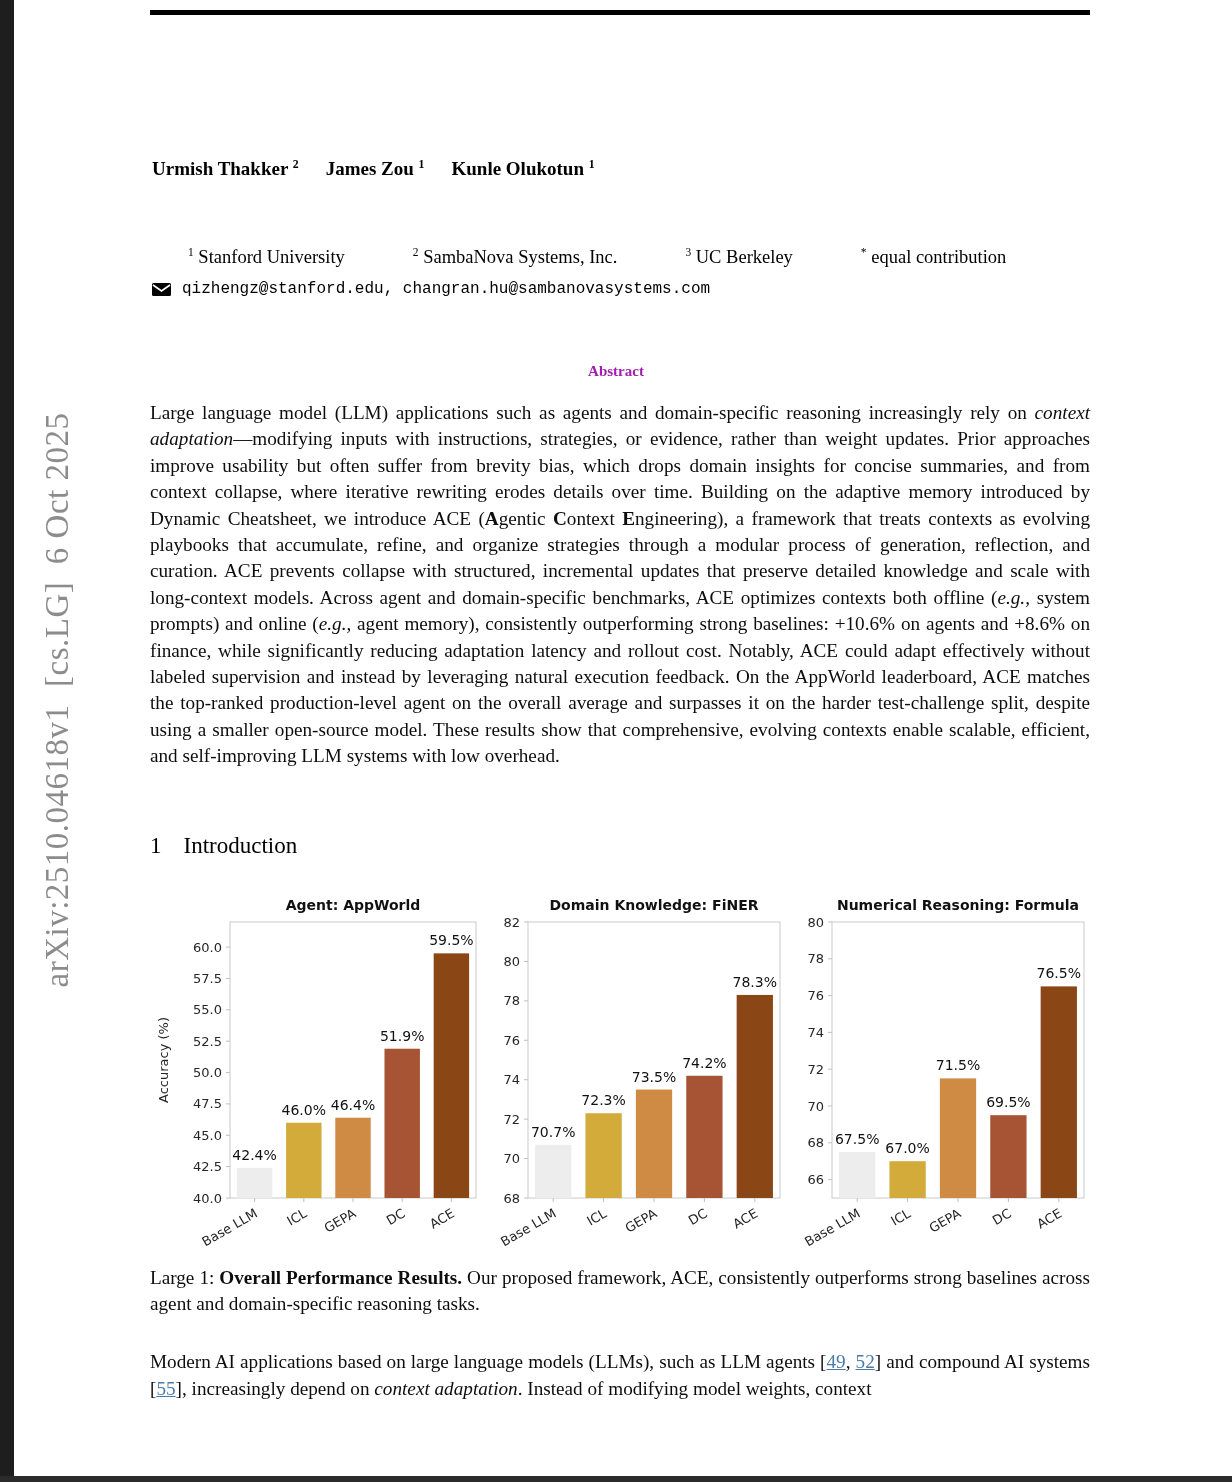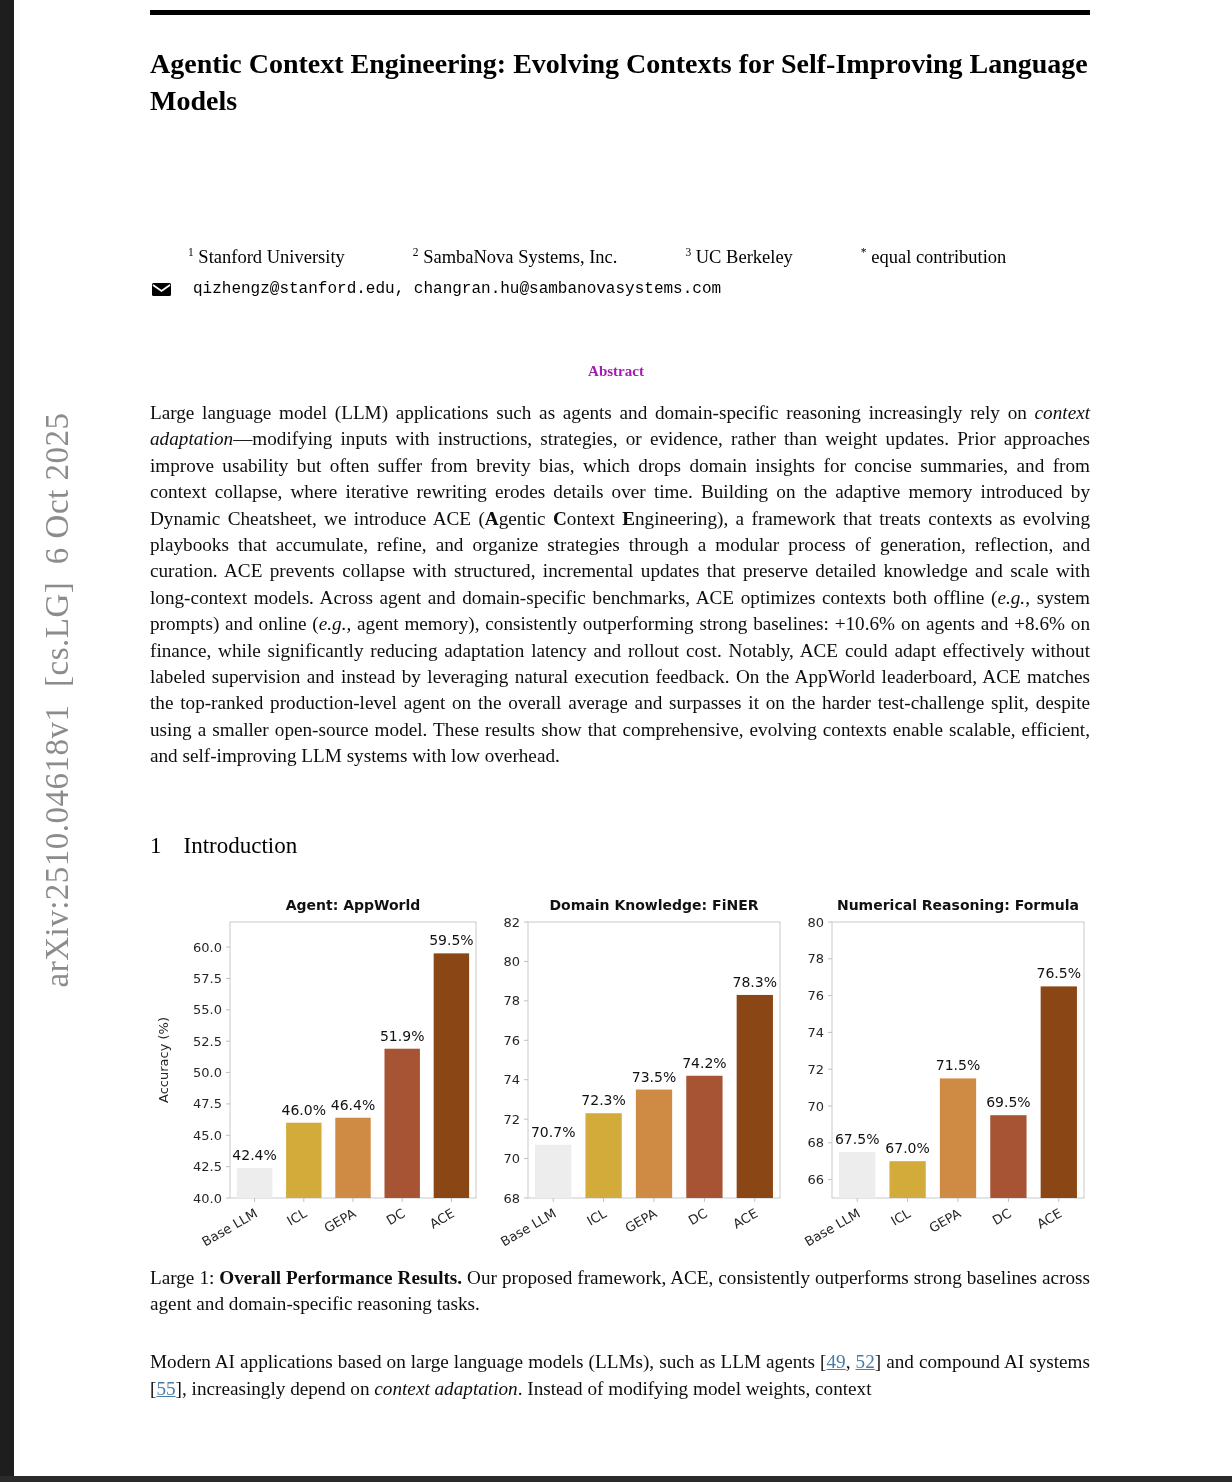--- a/index.html
+++ b/index.html
@@ -9,21 +9,21 @@
   .edge-bottom{position:absolute;left:0;top:1476px;width:1232px;height:6px;background:#2b2b2b;}
   .watermark{position:absolute;left:57px;top:700px;transform:translate(-50%,-50%) rotate(-90deg);
              font-size:33px;color:#8c8c8c;white-space:pre;letter-spacing:.5px;}
   .toprule{position:absolute;left:150px;top:10px;width:940px;height:5px;background:#000;}
   .title{position:absolute;left:150px;top:46px;width:960px;font-size:28px;font-weight:bold;line-height:1.32;color:#000;}
   .authors{position:absolute;left:152px;top:156px;width:950px;font-size:19px;font-weight:bold;line-height:26.5px;color:#000;}
   .author{display:inline-block;margin-right:27px;white-space:nowrap;}
   sup{font-size:0.62em;line-height:0;}
   .affils{position:absolute;left:152px;top:247px;width:950px;font-size:18.5px;color:#000;}
   .affil{margin-right:32px;white-space:nowrap;margin-left:36px;}
-  .email-line{position:absolute;left:152px;top:280px;display:flex;align-items:center;gap:22px;
+  .email-line{position:absolute;left:152px;top:280px;display:flex;align-items:center;gap:11px;
               font-family:"Liberation Mono","DejaVu Sans Mono",monospace;font-size:16px;color:#000;}
   .abstract-heading{position:absolute;left:146px;top:363px;width:940px;text-align:center;
                     font-size:15px;font-weight:bold;color:#a21caf;}
   .abstract-body{position:absolute;left:150px;top:400px;width:940px;font-size:19.2px;line-height:26.4px;
                  text-align:justify;color:#0d0d0d;}
   .section-heading{position:absolute;left:150px;top:833px;font-size:23px;font-weight:normal;color:#000;}
   .section-number{margin-right:22px;}
   .figure-row{position:absolute;left:152px;top:892px;width:938px;display:flex;justify-content:space-between;align-items:flex-start;}
   .figure-row svg{display:block;}
   .caption{position:absolute;left:150px;top:1265px;width:940px;font-size:19.2px;line-height:26.4px;
@@ -45,23 +45,23 @@
 
 <div class="page">
 
   <div class="edge-left"></div>
   <div class="edge-bottom"></div>
 
   <div class="watermark">arXiv:2510.04618v1  [cs.LG]  6 Oct 2025</div>
 
   <div class="toprule"></div>
 
-  <div class="title">Agentic Context Engineering: Evolving Contexts for Self-Improving Language Models</div>
 
   <div class="authors">
+      <div><span class="author">Urmish Thakker <sup>2</sup></span><span class="author">James Zou <sup>1</sup></span><span class="author">Kunle Olukotun <sup>1</sup></span></div>
     </div>
 
   <div class="affils"><span class="affil"><sup>1</sup> Stanford University</span><span class="affil"><sup>2</sup> SambaNova Systems, Inc.</span><span class="affil"><sup>3</sup> UC Berkeley</span><span class="affil"><sup>*</sup> equal contribution</span></div>
 
   <div class="email-line">
     <span style="display:inline-flex;">
       <svg width="19" height="13" viewBox="0 0 19 13">
         <rect x="0" y="0" width="19" height="13" rx="1.5" fill="#000"></rect>
         <path d="M1 2 L9.5 8 L18 2" stroke="#fff" stroke-width="1.7" fill="none"></path>
       </svg>

